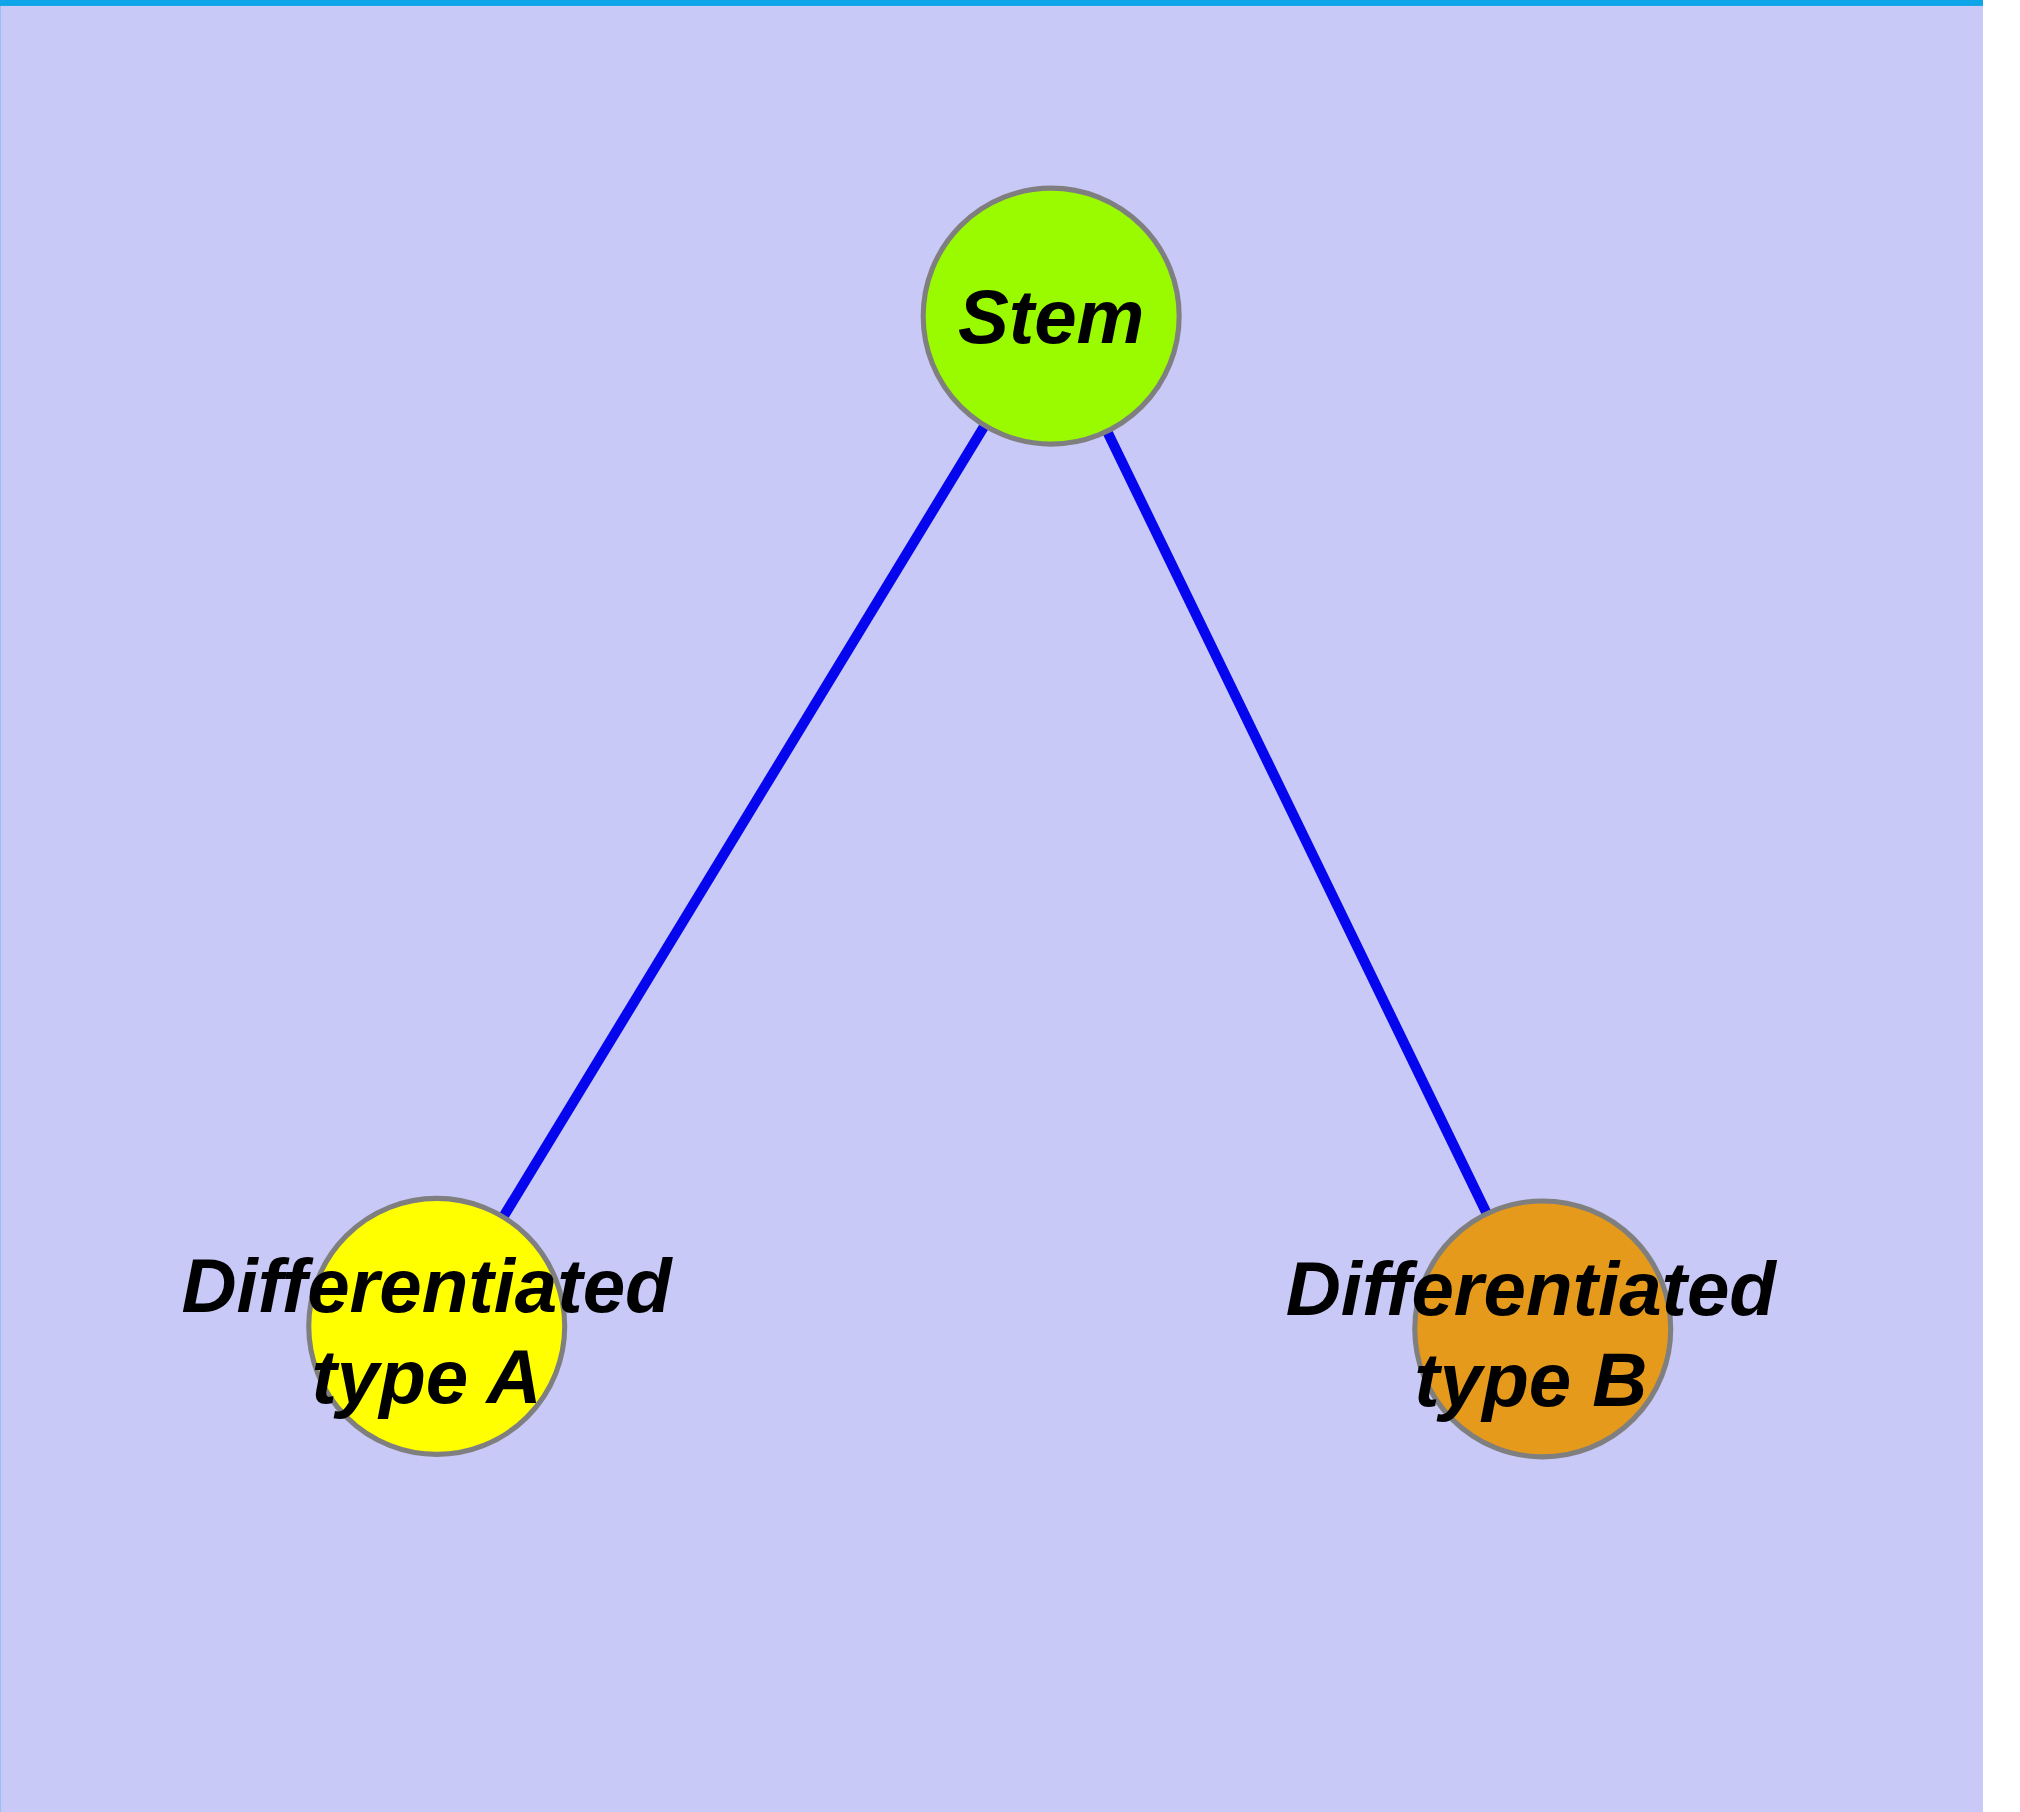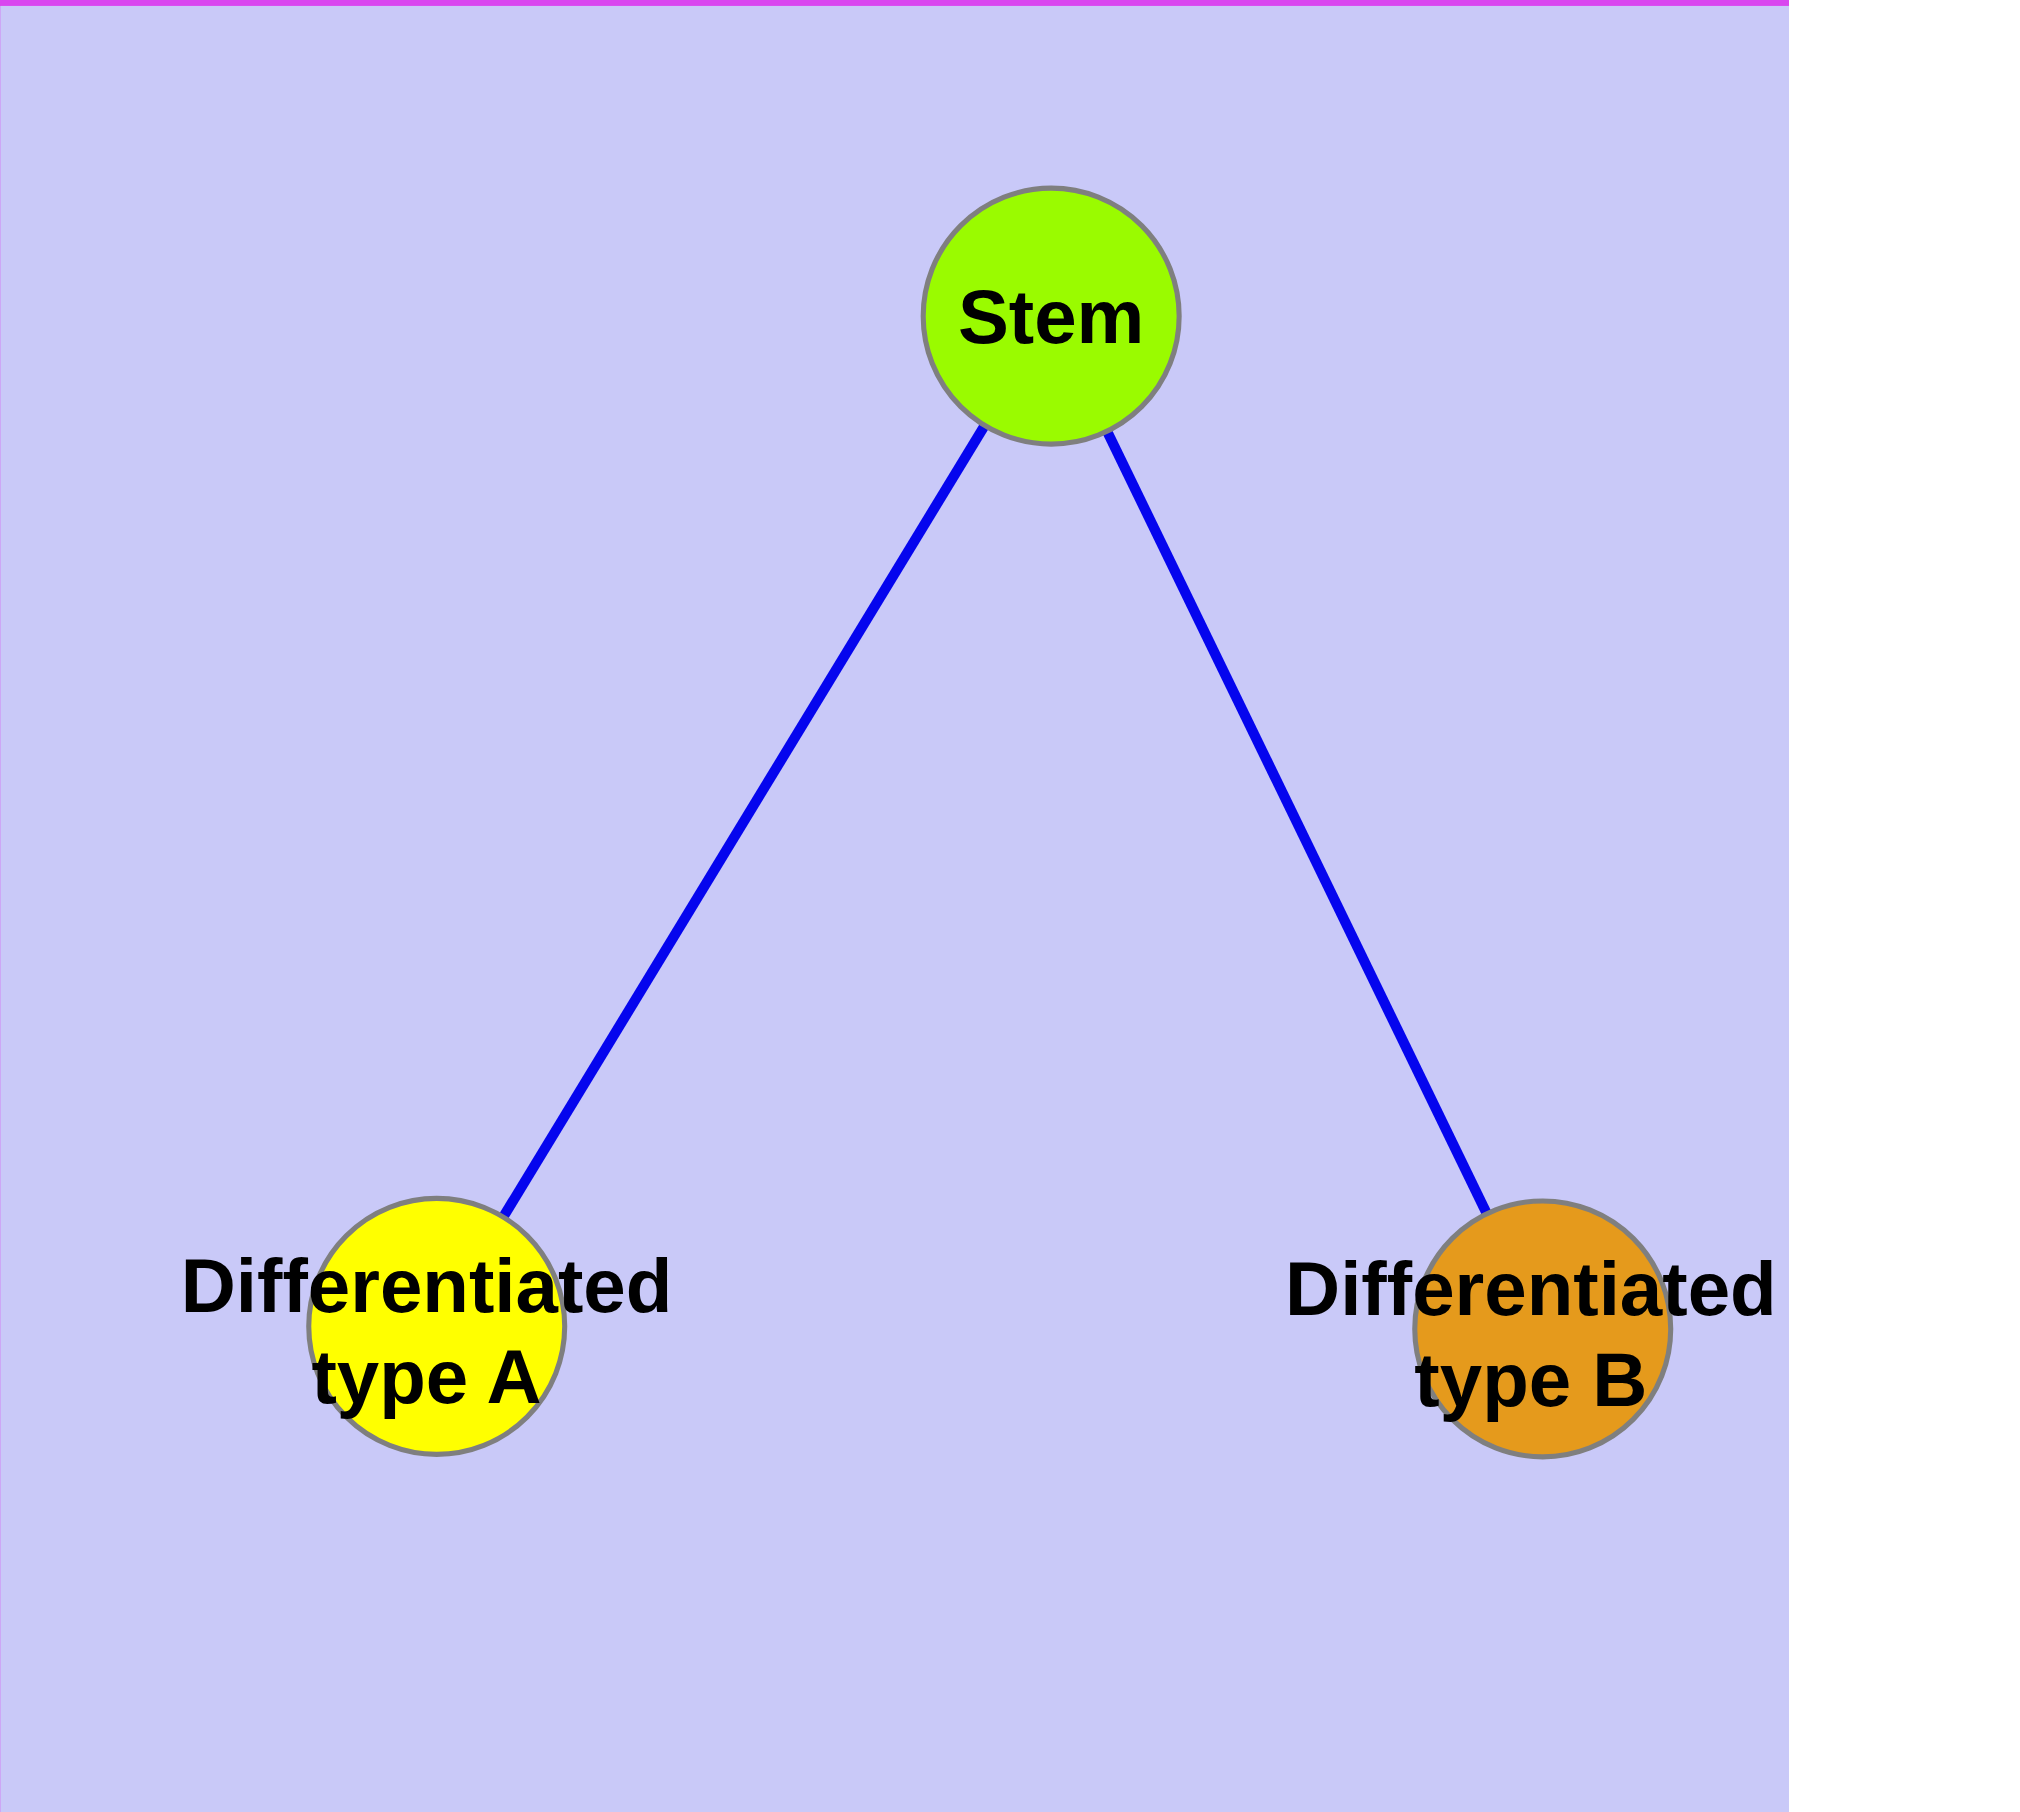--- a/index.html
+++ b/index.html
@@ -2,24 +2,25 @@
 <html style="font-size:13.6px"><head>
 <meta charset="utf-8">
 <style>
   html, body {
     margin: 0;
     padding: 0;
     background: #ffffff;
   }
   .page {
     position: relative;
-    width: 1789px;
+    width: 1983px;
     height: 1812px;
-    background: #d946ef;
+    background: #0ea5e9;
     overflow: hidden;
+    font-style: italic;
   }
   svg.diagram {
     position: absolute;
     top: 0;
     left: 0;
     width: 2021px;
     height: 1812px;
     display: block;
   }
   .node-circle {

